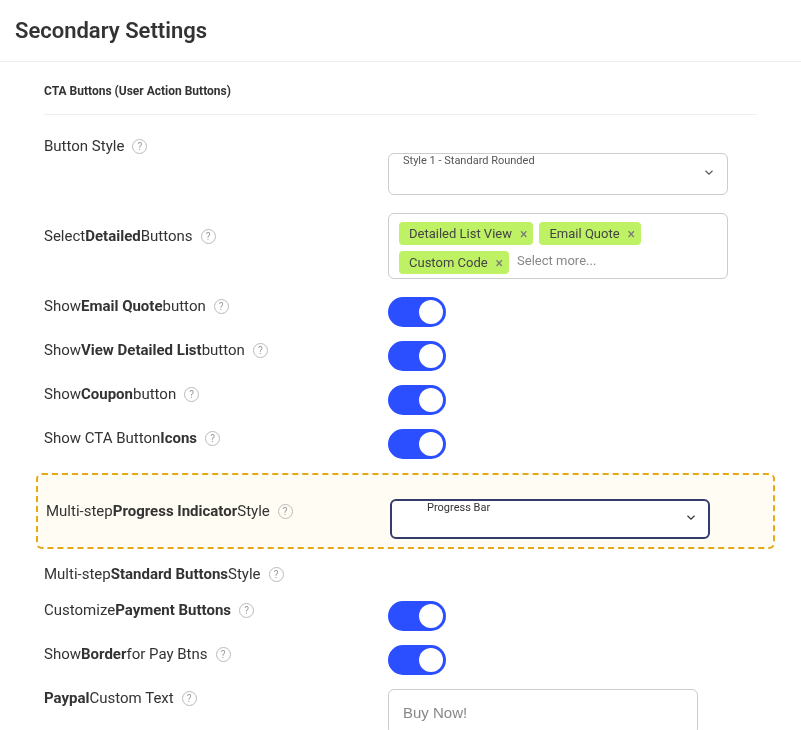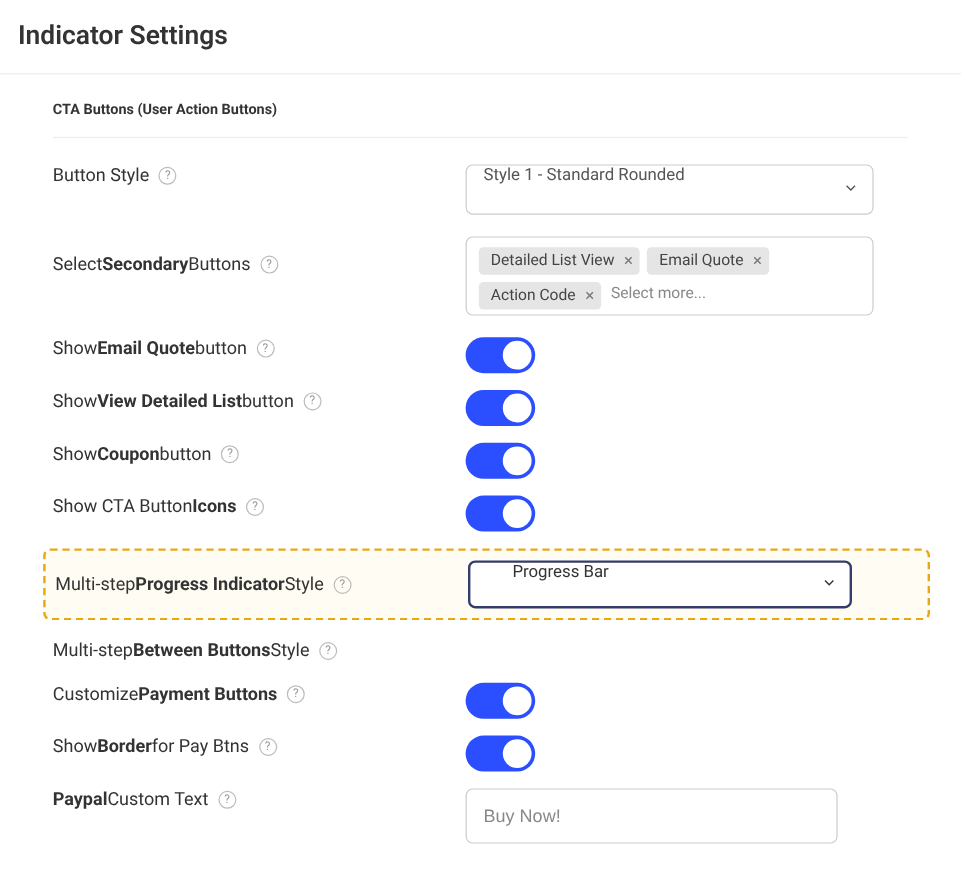--- a/index.html
+++ b/index.html
@@ -64,24 +64,25 @@
     position: relative;
     width: 340px;
   }
   .select {
     width: 100%;
     height: 42px;
     border: 1px solid #ccc;
     border-radius: 6px;
     background: #fff;
     padding: 0 36px 0 14px;
-    font-size: 14px;
+    font-size: 11px;
     color: #555;
     appearance: none;
     cursor: pointer;
+    margin-top: 16px;
   }
   .select-wrap .chevron,
   .multi-box .chevron-placeholder { pointer-events: none; }
   .select-wrap .chevron {
     position: absolute;
     right: 12px;
     top: 50%;
     transform: translateY(-50%);
   }
   .chevron svg { width: 14px; height: 14px; }
@@ -92,21 +93,21 @@
     border-radius: 6px;
     padding: 8px 10px 4px 10px;
     display: flex;
     flex-wrap: wrap;
     align-items: center;
     gap: 6px;
   }
   .tag {
     display: inline-flex;
     align-items: center;
-    background: #e5e5e5;
+    background: #bef264;
     border-radius: 4px;
     padding: 4px 6px 4px 10px;
     font-size: 13px;
     color: #444;
   }
   .tag .x {
     margin-left: 8px;
     font-size: 14px;
     color: #777;
     cursor: pointer;
@@ -162,21 +163,21 @@
     font-size: 15px;
     color: #888;
   }
   .text-input::placeholder { color: #888; }
   .multisel-row { align-items: flex-start; text-align: center; }
   .multisel-row .label-col { padding-top: 14px; }
 </style>
 </head>
 <body>
 
-<div class="page-title">Indicator Settings</div>
+<div class="page-title">Secondary Settings</div>
 
 <div class="content">
 
   <div class="section-header">CTA Buttons (User Action Buttons)</div>
 
   <div class="row">
     <div class="label-col">
       <span>Button Style</span>
       <span class="help-icon">?</span>
     </div>
@@ -188,36 +189,36 @@
               <polyline points="6 9 12 15 18 9"></polyline>
             </svg>
         </span>
       </div>
     </div>
   </div>
 
   <div class="row multisel-row">
     <div class="label-col">
       <span>Select </span>
-      <span class="bold">Secondary</span>
+      <span class="bold">Detailed</span>
       <span> Buttons</span>
       <span class="help-icon">?</span>
     </div>
     <div class="control-col">
       <div class="multi-box">
         <span class="tag">
           <span>Detailed List View</span>
           <span class="x">×</span>
         </span>
         <span class="tag">
           <span>Email Quote</span>
           <span class="x">×</span>
         </span>
         <span class="tag">
-          <span>Action Code</span>
+          <span>Custom Code</span>
           <span class="x">×</span>
         </span>
         <span class="multi-placeholder">Select more...</span>
       </div>
     </div>
   </div>
 
   <div class="row toggle-row">
     <div class="label-col">
       <span>Show </span>
@@ -288,21 +289,21 @@
               <polyline points="6 9 12 15 18 9"></polyline>
             </svg>
         </span>
       </div>
     </div>
   </div>
 
   <div class="row">
     <div class="label-col">
       <span>Multi-step </span>
-      <span class="bold">Between Buttons</span>
+      <span class="bold">Standard Buttons</span>
       <span> Style</span>
       <span class="help-icon">?</span>
     </div>
   </div>
 
   <div class="row toggle-row">
     <div class="label-col">
       <span>Customize </span>
       <span class="bold">Payment Buttons</span>
       <span class="help-icon">?</span>

